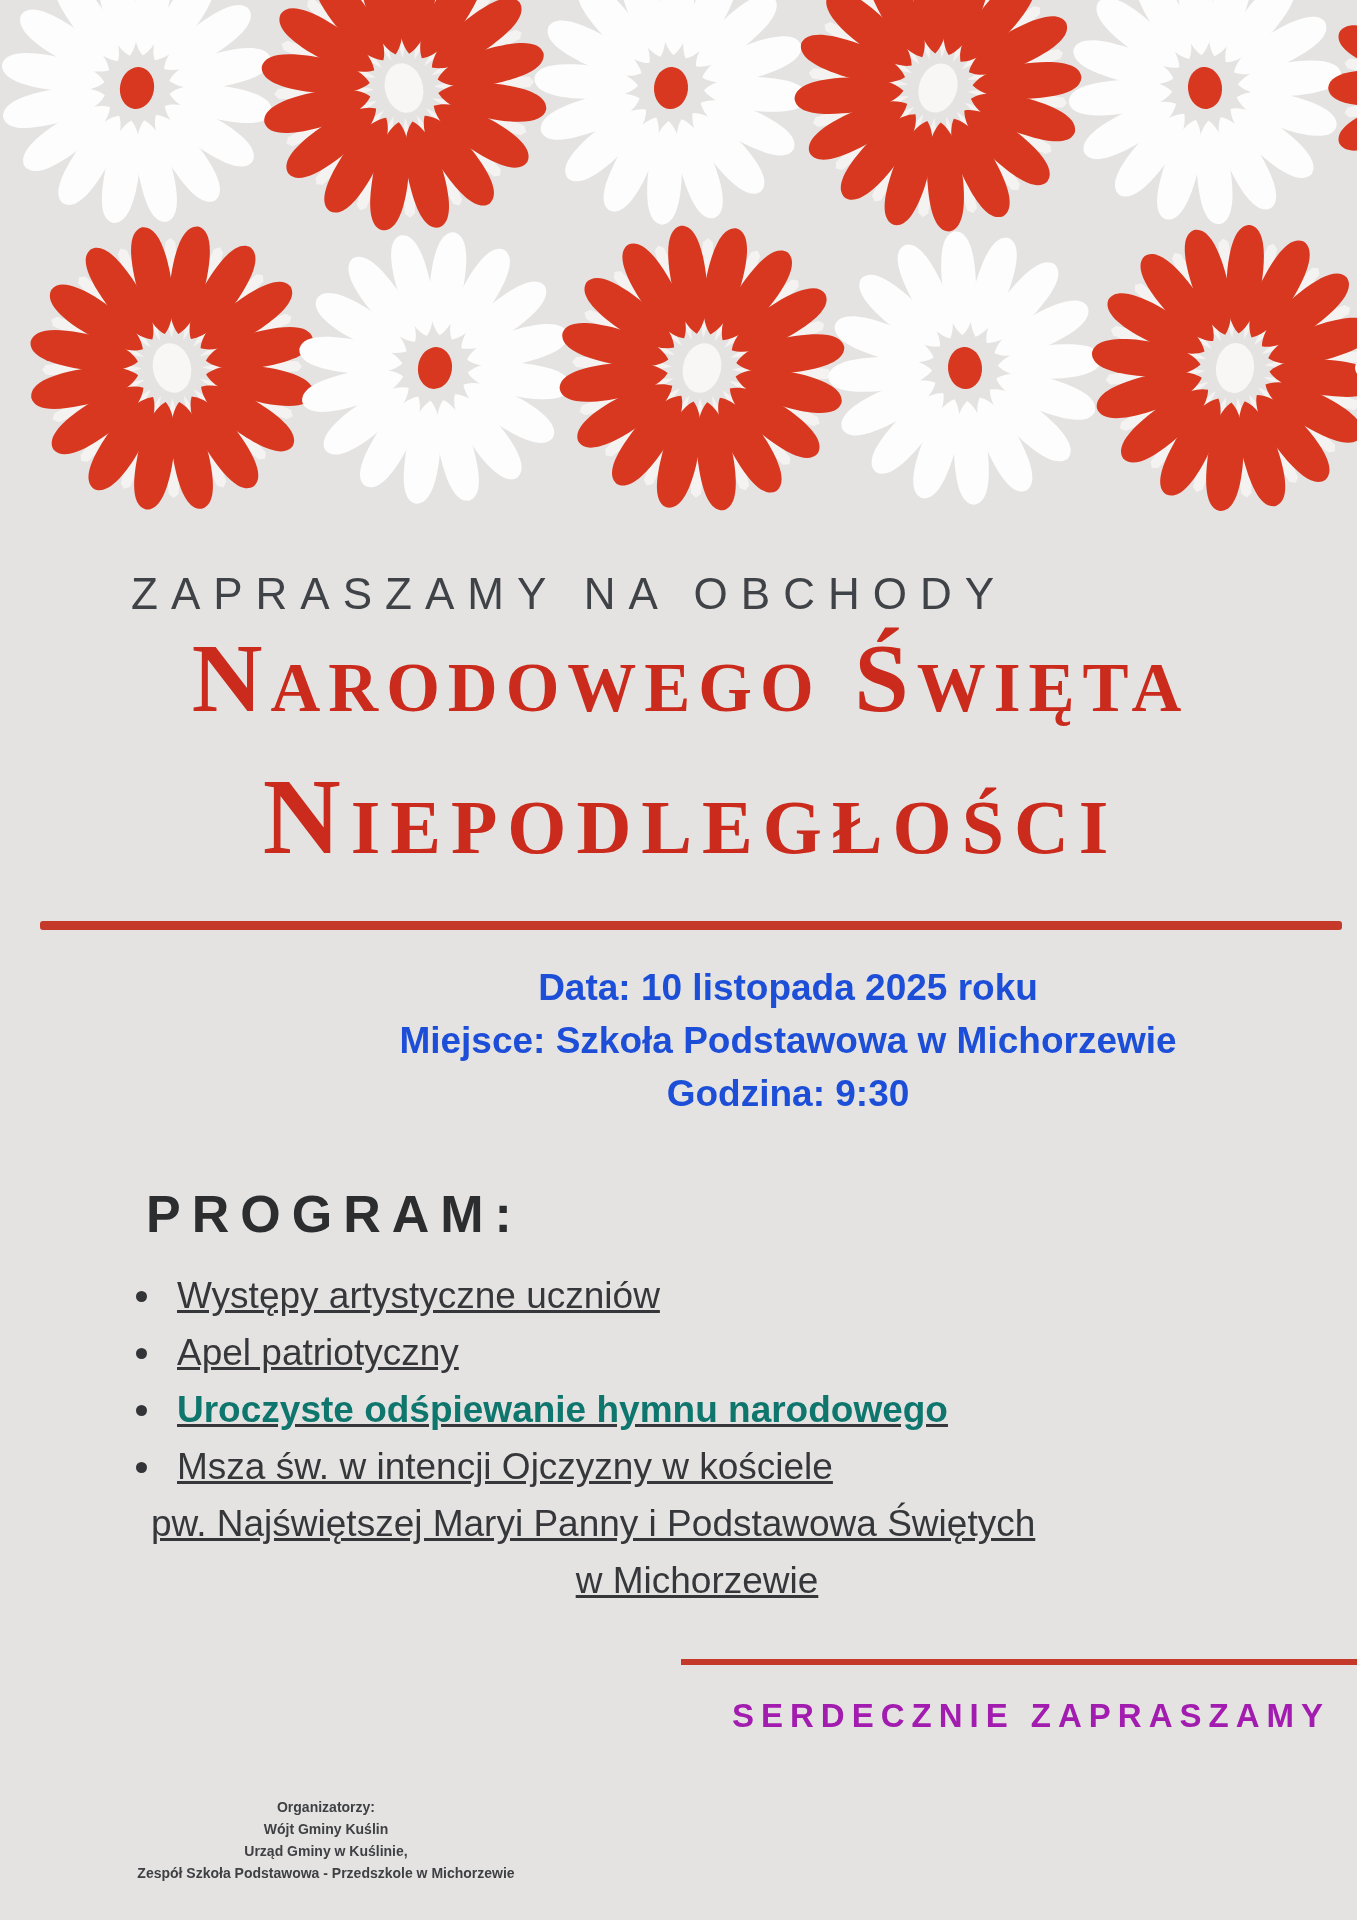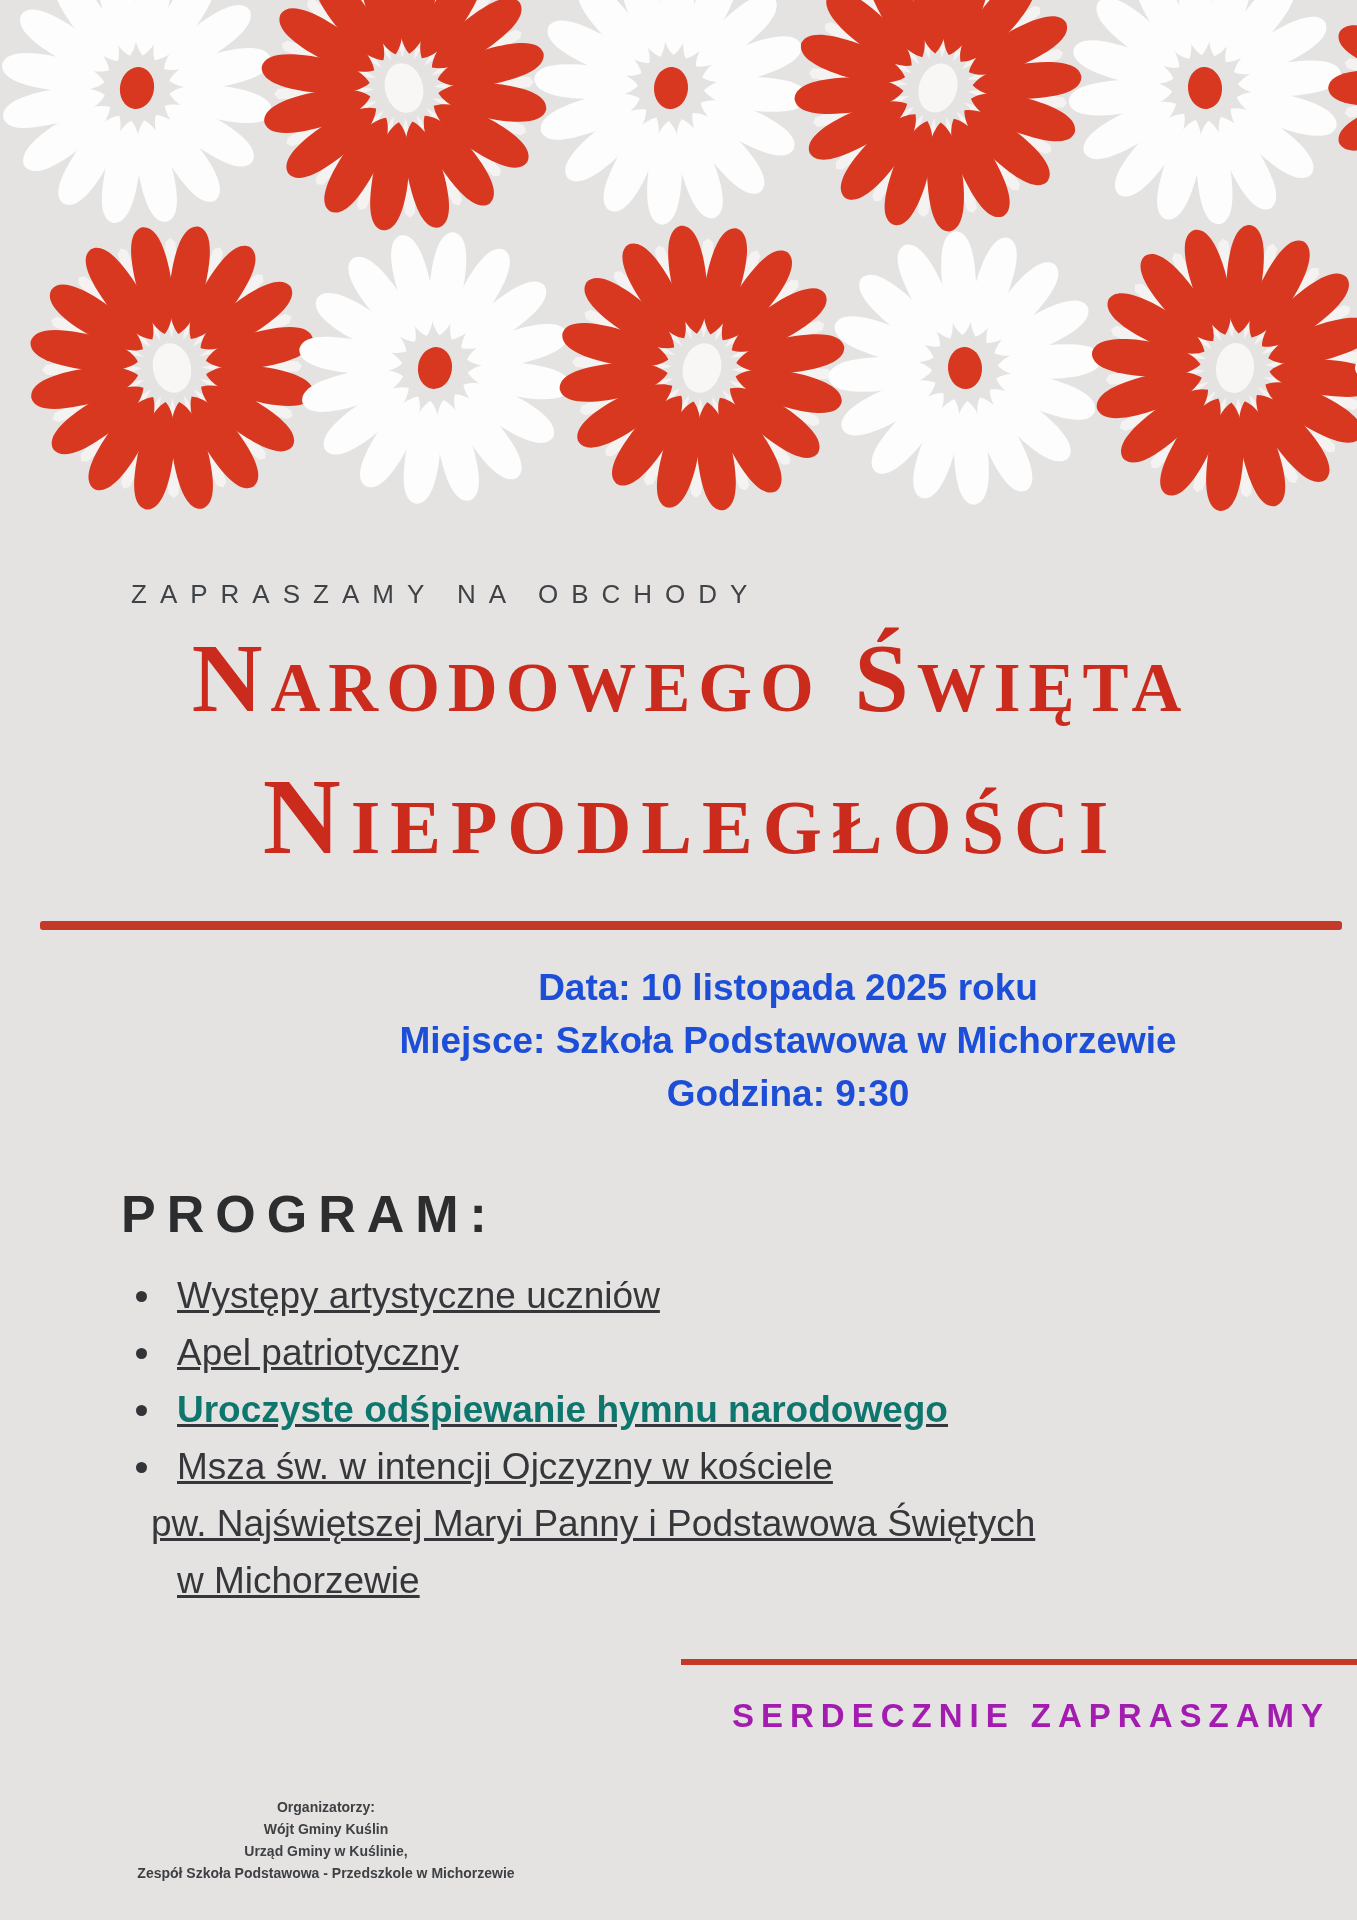--- a/index.html
+++ b/index.html
@@ -3,21 +3,21 @@
 <meta charset="utf-8">
 <style>
   html,body{margin:0;padding:0;background:#bfbfbf;}
   .poster{
     position:relative;width:1357px;height:1920px;background:#e4e3e2;
     overflow:hidden;font-family:"Liberation Sans","DejaVu Sans",sans-serif;
   }
   .band{position:absolute;left:0;top:0;display:block;}
 
   .subtitle{
-    position:absolute;left:131px;top:574px;font-size:26px;line-height:40px;
+    position:absolute;left:131px;top:574px;font-size:44px;line-height:40px;
     letter-spacing:13px;color:#3f4246;font-weight:400;white-space:nowrap;
   }
   .title{
     position:absolute;left:12px;width:1357px;text-align:center;
     font-family:"Liberation Serif","DejaVu Serif",serif;
     font-variant:small-caps;font-weight:700;color:#cb2b1d;white-space:nowrap;
   }
   .title1{top:628px;font-size:98px;letter-spacing:8px;line-height:100px;}
   .title2{top:762px;font-size:108px;letter-spacing:10px;line-height:110px;}
 
@@ -25,34 +25,34 @@
     background:#c4392a;border-radius:3px;}
   .rule2{position:absolute;left:681px;top:1659px;width:676px;height:6px;
     background:#c4392a;}
 
   .details{
     position:absolute;left:218px;top:961px;width:1140px;text-align:center;
     color:#1d4ed8;font-weight:700;font-size:37px;line-height:53px;white-space:nowrap;
   }
 
   .program-heading{
-    position:absolute;left:121px;top:1184px;font-size:52px;font-weight:700;
+    position:absolute;left:146px;top:1184px;font-size:52px;font-weight:700;
     letter-spacing:11px;color:#2c2d2f;white-space:nowrap;
   }
   .program-list{
     position:absolute;left:128px;top:1259px;margin:8px;padding:0;list-style:none;
     color:#36373a;font-size:37px;text-decoration:underline;
   }
   .program-list li{display:flex;align-items:flex-start;line-height:57px;}
   .dot{flex:0 0 11px;width:11px;height:11px;border-radius:50%;
     background:#333437;margin:24px 30px 0 0;}
   .item-bold{font-weight:700;color:#0f766e;}
   .li-multi{display:flex;flex-direction:column;}
   .li-line2{margin-left:-26px;white-space:nowrap;}
-  .li-line3{width:1040px;text-align:left;}
+  .li-line3{width:1040px;text-align:center;}
 
   .closing{
     position:absolute;right:27px;top:1697px;font-size:33px;font-weight:700;
     letter-spacing:7px;color:#a21caf;white-space:nowrap;
   }
   .organizers{
     position:absolute;left:0;top:1796px;width:652px;text-align:center;
     font-size:14px;font-weight:700;color:#3e4043;line-height:22px;
   }
 </style>

